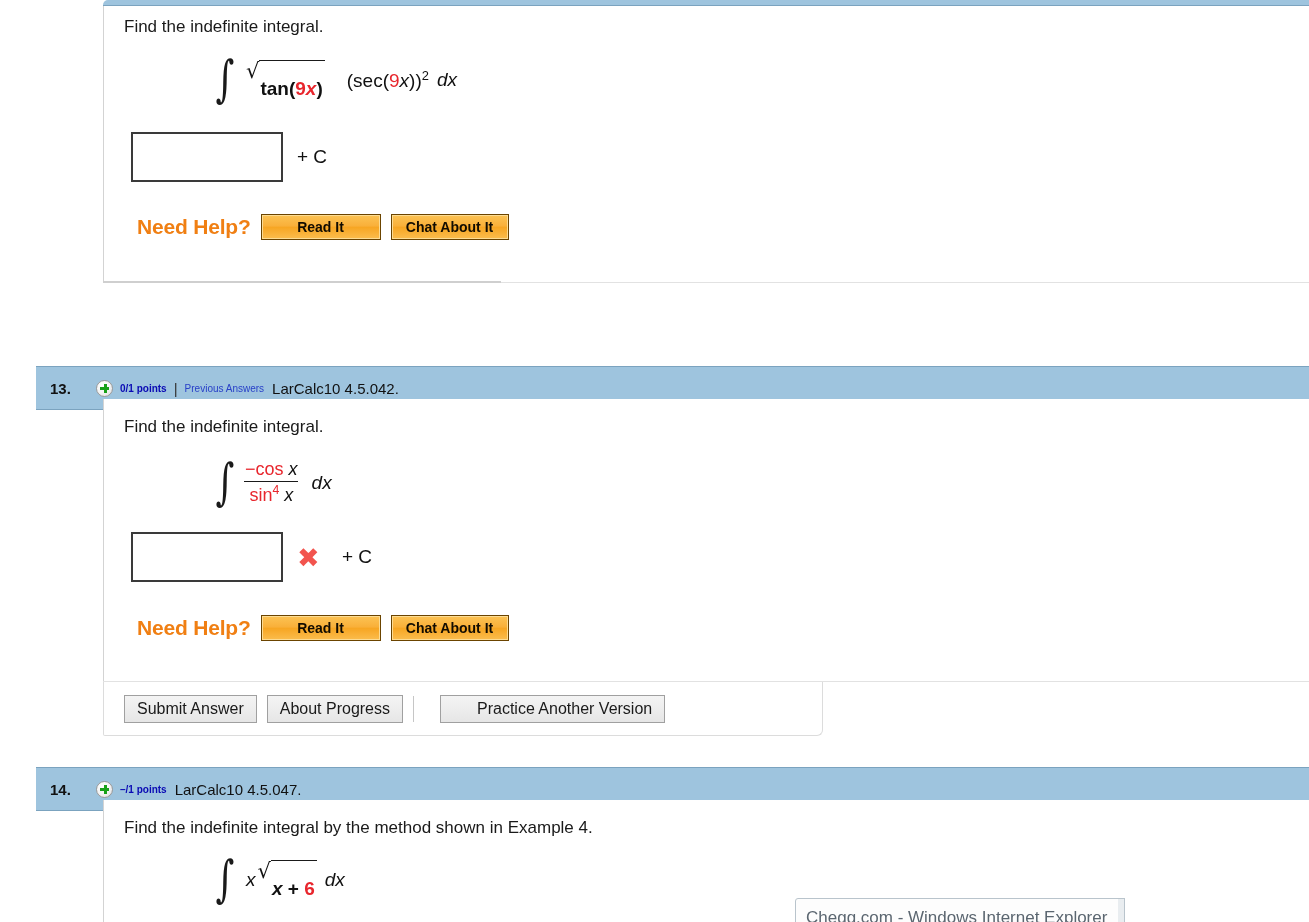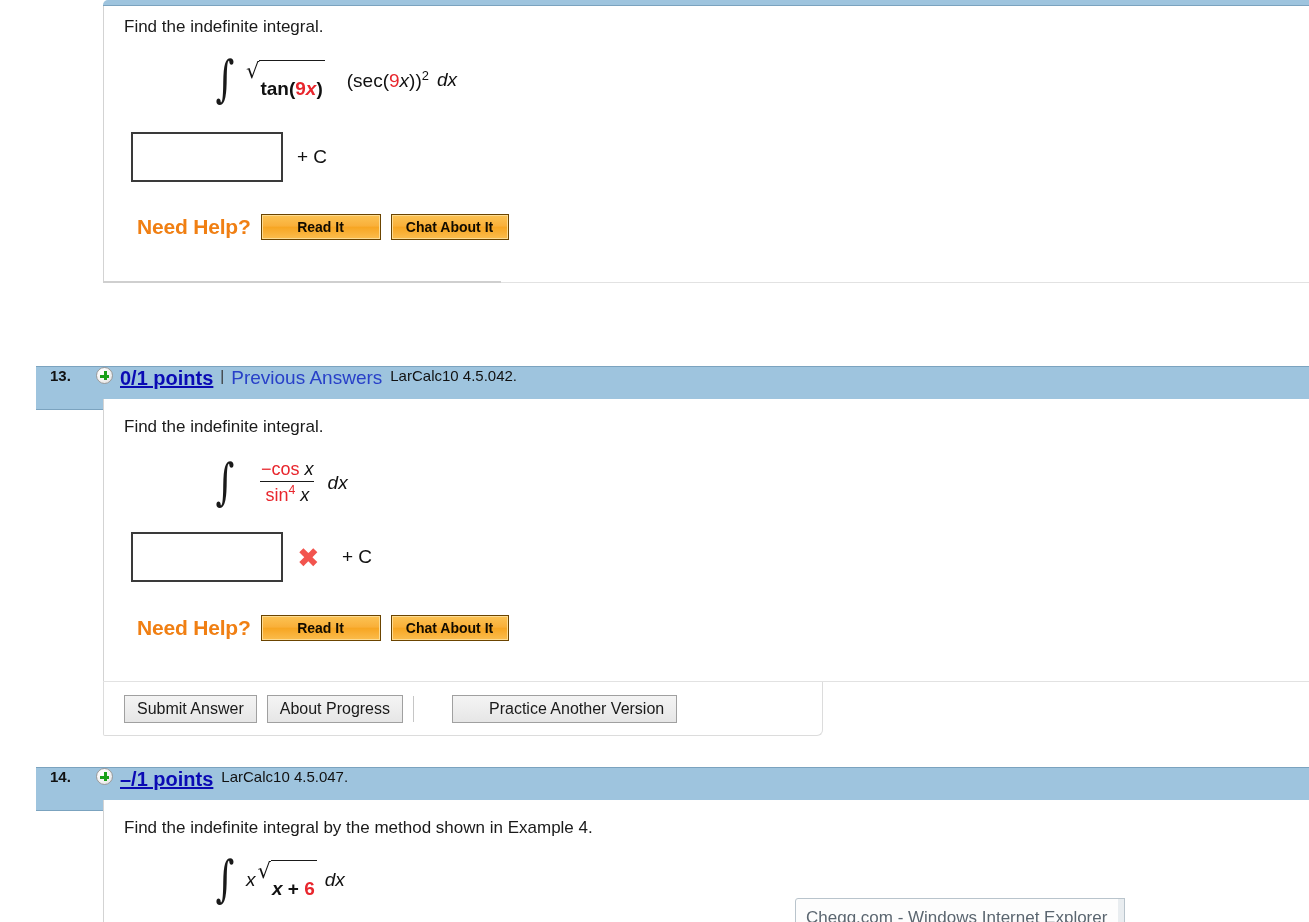--- a/index.html
+++ b/index.html
@@ -12,41 +12,41 @@
   }
   .page { position: relative; width: 1309px; height: 922px; background:#fff; }
 
   
   .qbar {
     position: absolute; left: 36px; right: 0;
     height: 44px;
     background: #9ec4de;
     border-top: 1px solid #7ba3bf;
     border-bottom: 1px solid #7ba3bf;
-    display: flex; 
+    display: flex; align-items: center;
     padding-left: 14px;
     font-size: 15px;
     white-space: nowrap;
   }
   .qbar .qnum { font-weight: bold; color: #111; width: 46px; }
   .plus-icon {
     width: 17px; height: 17px; border-radius: 50%;
     background: radial-gradient(circle at 35% 30%, #ffffff 0%, #f2f2f2 55%, #d9d9d9 100%);
     border: 1px solid #9a9a9a;
     position: relative; display: inline-block; flex: none;
     margin-right: 7px;
   }
   .plus-icon::before, .plus-icon::after {
     content:""; position:absolute; background:#18a018;
   }
   .plus-icon::before { left:3px; top:6.5px; width:9px; height:3px; }
   .plus-icon::after  { top:3px; left:6.5px; height:9px; width:3px; }
-  .pts { color: #0a0ab4; font-weight: bold; font-size: 20px; text-decoration: underline; }
+  .pts { color: #0a0ab4; font-weight: bold; font-size: 10px; }
   .sep { color:#333; margin: 0 7px; }
-  .prevans { color:#2840c8; font-size:19px; }
+  .prevans { color:#2840c8; font-size:10px; }
   .srcid { color:#111; font-size:15px; margin-left: 8px; }
 
   
   .qpanel {
     position: absolute;
     background: #fff;
     border-left: 1px solid #d3d3d3;
     border-right: 1px solid #d3d3d3;
   }
   .panel-bottom {
@@ -214,21 +214,21 @@
     <span class="srcid">LarCalc10 4.5.042.</span>
   </div>
 
   <div class="qpanel" style="left:103px; top:399px; width:1206px; height:282px; border-right:none;"></div>
   <div class="panel-bottom-light" style="left:103px; top:681px; width:1206px;"></div>
 
   <div class="prompt" style="position:absolute; left:124px; top:417px;">Find the indefinite integral.</div>
 
   <div class="math" style="position:absolute; left:212px; top:459px;">
     <span class="intsign">∫</span>
-    <span class="frac" style="margin-left:16px;align-items:center;">
+    <span class="frac" style="margin-left:0;align-items:center;">
       <span class="num">
         <span class="red">−cos</span>
         <span class="it">x</span>
       </span>
       <span class="den">
         <span class="red">sin</span><sup class="red">4</sup>
         <span class="it">x</span>
       </span>
     </span>
     <span class="it" style="margin-left:9px;">dx</span>
@@ -243,21 +243,21 @@
   <div style="position:absolute; left:137px; top:615px; display:flex; align-items:center; gap:10px;">
     <span class="needhelp">Need Help?</span>
     <span class="obtn" style="width:120px;">Read It</span>
     <span class="obtn" style="width:118px;">Chat About It</span>
   </div>
 
   <div class="btnpanel" style="left:103px; top:682px; width:720px; height:54px;">
     <span class="gbtn">Submit Answer</span>
     <span class="gbtn">About Progress</span>
     <span class="vsep"></span>
-    <span class="gbtn" style="margin-left:28px;padding-left:36px;">Practice Another Version</span>
+    <span class="gbtn" style="margin-left:16px;padding-left:36px;">Practice Another Version</span>
   </div>
 
   <div class="qbar" style="top:767px;">
     <span class="qnum">14.</span>
     <span class="plus-icon"></span>
     <span class="pts">–/1 points</span>
     <span class="srcid">LarCalc10 4.5.047.</span>
   </div>
 
   <div class="qpanel" style="left:103px; top:800px; width:1206px; height:122px; border-right:none;"></div>

